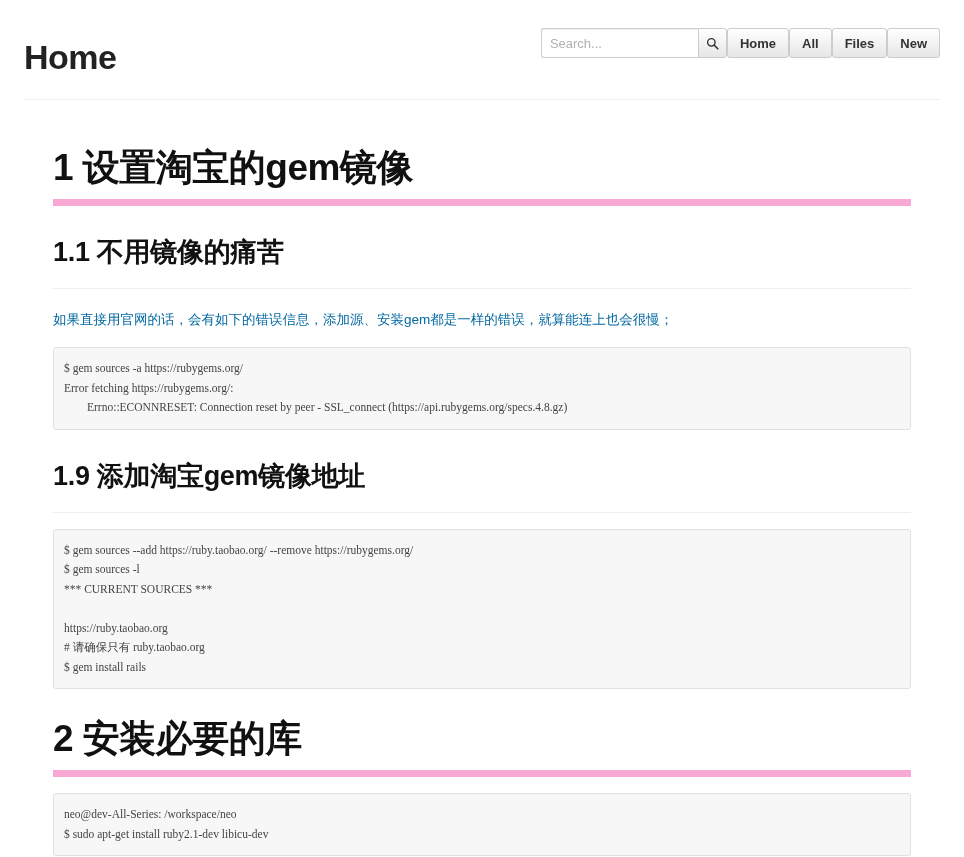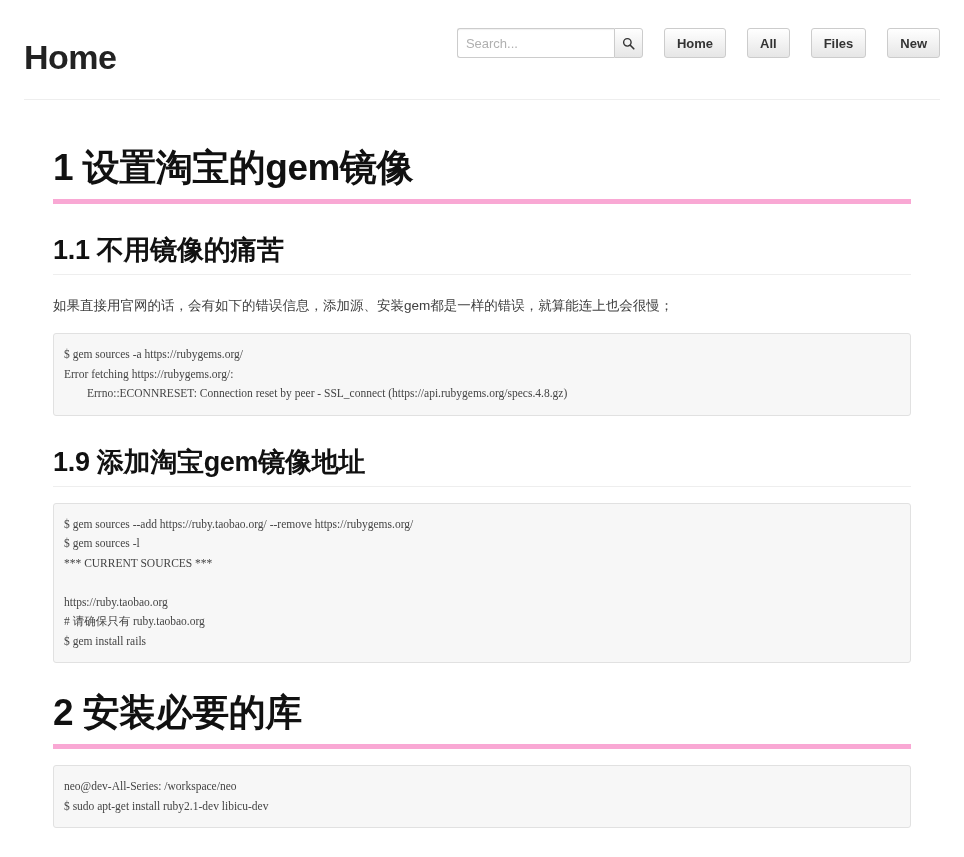--- a/index.html
+++ b/index.html
@@ -31,21 +31,21 @@
     font-weight: bold;
     color: #222222;
     letter-spacing: -0.5px;
   }
   .header-tools {
     position: absolute;
     right: 0;
     top: 28px;
     display: flex;
     align-items: flex-start;
-    gap: 21px;
+    gap: 0;
   }
   .search-group {
     display: flex;
     align-items: stretch;
     height: 30px;
   }
   .search-input {
     width: 157px;
     height: 30px;
     box-sizing: border-box;
@@ -99,38 +99,38 @@
     margin: 0 53px 0 53px;
     padding-top: 18px;
   }
   h1.sec {
     margin: 28px 0 0 0;
     padding-bottom: 9px;
     font-size: 37px;
     line-height: 44px;
     font-weight: bold;
     color: #111111;
-    border-bottom: 5px solid #f9a8d4;
+    border-bottom: 7px solid #f9a8d4;
     letter-spacing: -0.5px;
   }
   h2.sec {
     margin: 30px 0 0 0;
-    padding-bottom: 8px;
+    padding-bottom: 20px;
     font-size: 27px;
     line-height: 32px;
     font-weight: bold;
     color: #111111;
     border-bottom: 1px solid #eeeeee;
     letter-spacing: -0.3px;
   }
   p.para {
     margin: 20px 0 0 0;
     font-size: 13.5px;
     line-height: 22px;
-    color: #404040;
+    color: #0369a1;
   }
   pre.code {
     margin: 16px 0 0 0;
     padding: 11px 10px 11px 10px;
     background: #f7f7f7;
     border: 1px solid #e1e1e1;
     border-radius: 3px;
     font-family: Liberation Serif, serif;
     font-size: 11.5px;
     line-height: 19.5px;

